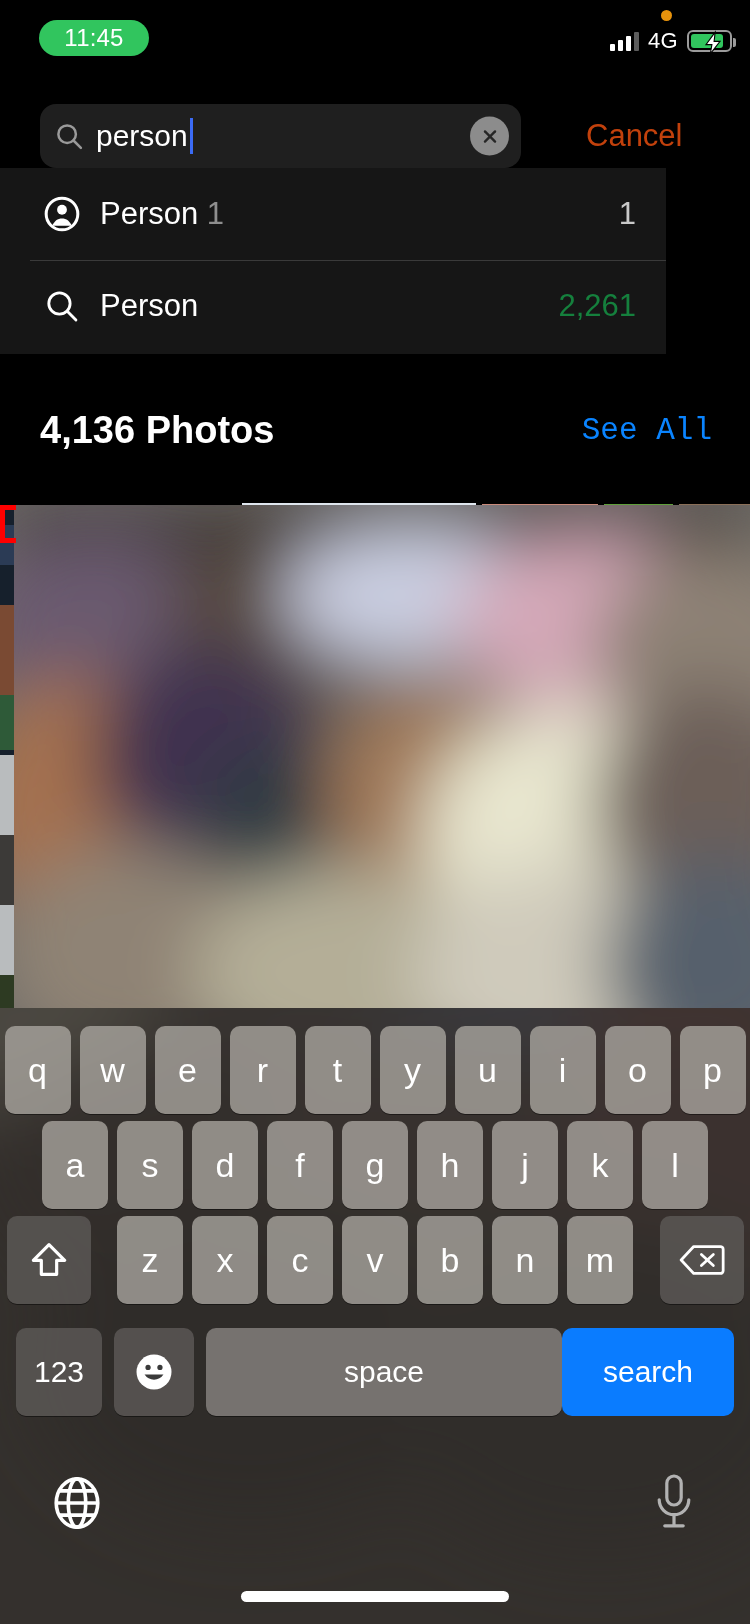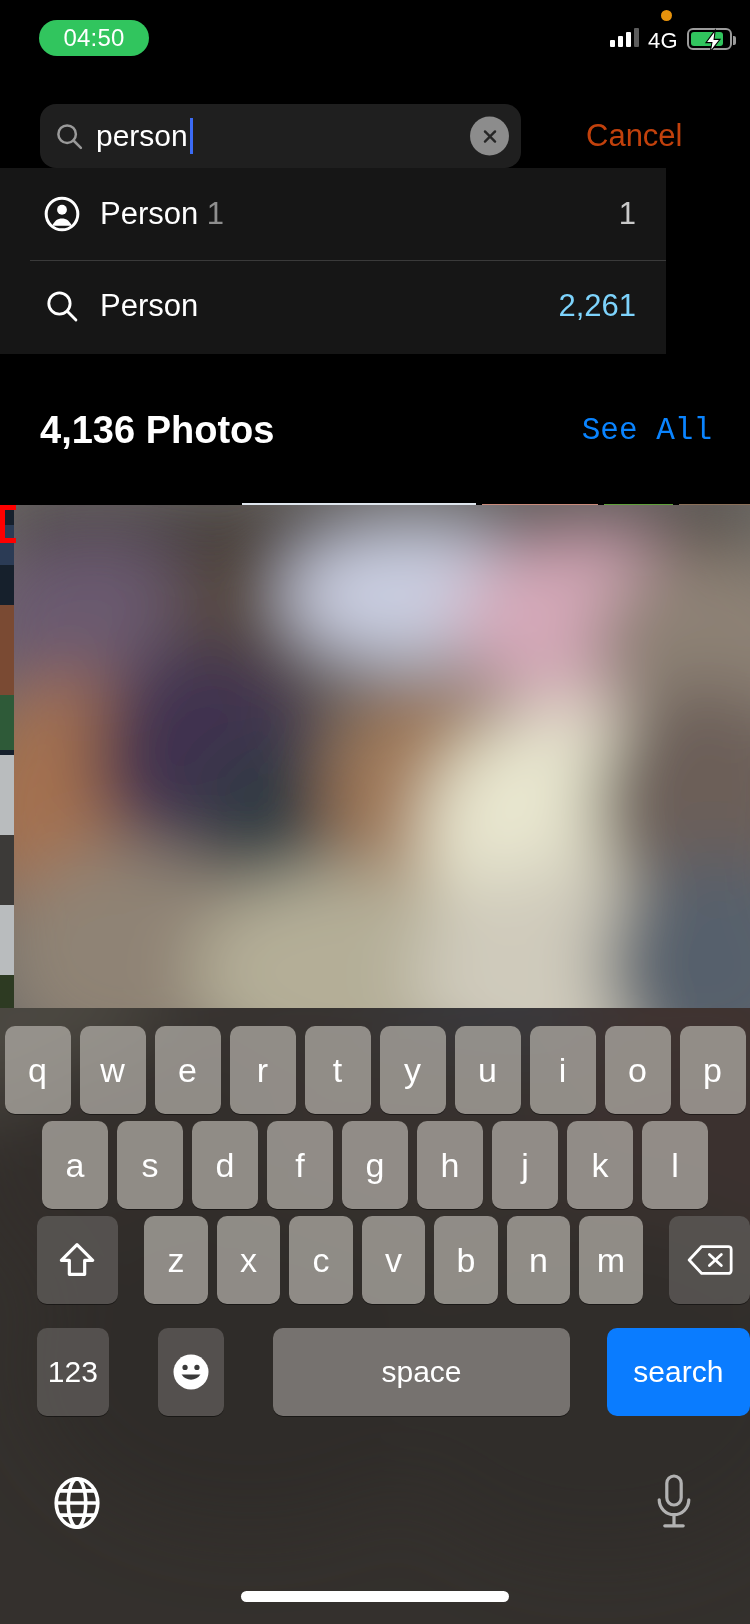--- a/index.html
+++ b/index.html
@@ -13,21 +13,21 @@
 
   
   .statusbar { position:absolute; top:0; left:0; width:750px; height:70px; }
   .time-pill {
     position:absolute; left:39px; top:20px;
     width:110px; height:36px; border-radius:18px;
     background:#31C55E;
     display:flex; align-items:center; justify-content:center;
     color:#fff; font-size:24px; font-weight:500; letter-spacing:.2px;
   }
-  .status-right { position:absolute; right:18px; top:28px; display:flex; align-items:flex-start; gap:9px; }
+  .status-right { position:absolute; right:18px; top:28px; display:flex; align-items:center; gap:9px; }
   .orange-dot { position:absolute; right:78px; top:10px; width:11px; height:11px; border-radius:50%; background:#E8930C; }
   .sig { display:flex; align-items:flex-end; gap:3px; height:19px; }
   .sig i { display:block; width:5px; background:#fff; border-radius:1px; }
   .sig i:nth-child(1){ height:7px; }
   .sig i:nth-child(2){ height:11px; }
   .sig i:nth-child(3){ height:15px; }
   .sig i:nth-child(4){ height:19px; background:#5c5c5c; }
   .net { color:#fff; font-size:22px; font-weight:500; letter-spacing:.3px; }
   .batt { position:relative; width:45px; height:22px; border:2px solid #9b9b9b; border-radius:6px; }
   .batt::after { content:""; position:absolute; right:-6px; top:6px; width:3px; height:9px; background:#9b9b9b; border-radius:0 2px 2px 0; }
@@ -51,21 +51,21 @@
   .cancel { position:absolute; left:586px; top:50%; transform:translateY(-50%); color:#c2410c; font-size:31px; }
 
   
   .suggestions { position:absolute; top:168px; left:0; width:666px; height:186px; background:#161616; }
   .sugg-row { position:relative; height:92px; display:flex; align-items:center; padding-left:42px; padding-right:30px; }
   .sugg-row + .sugg-row { }
   .sugg-sep { position:absolute; left:30px; right:0; top:92px; height:1px; background:#3a3a3a; }
   .sugg-ic { width:40px; height:40px; flex:none; display:flex; align-items:center; justify-content:center; }
   .sugg-label { margin-left:18px; font-size:31px; color:#fff; white-space:nowrap; }
   .sugg-label .dim { color:#8e8e8e; }
-  .sugg-count { margin-left:auto; font-size:31px; color:#7dd3fc; }
+  .sugg-count { margin-left:auto; font-size:31px; color:#15803d; }
   .sugg-count.w { color:#c9c9c9; }
 
   
   .results-hdr { position:absolute; top:372px; left:0; width:750px; height:116px; background:#000; }
   .results-title { position:absolute; left:40px; top:50%; transform:translateY(-50%); color:#fff; font-size:38px; font-weight:bold; }
   .see-all { position:absolute; right:38px; top:50%; transform:translateY(-50%); color:#0A84FF; font-size:31px;font-family:Liberation Mono, monospace; }
 
   
   .grid-strip { position:absolute; top:488px; left:0; width:750px; height:22px; display:flex; gap:6px; padding:0 0 0 0; }
   .gs { height:22px; }
@@ -85,21 +85,20 @@
   .keyboard { position:absolute; left:0; top:1008px; width:750px; height:616px; overflow:hidden; }
   .kb-glass { position:absolute; inset:0; }
   .kb-tint { position:absolute; inset:0; background:rgba(38,36,34,0.62); }
   .kb-rows { position:absolute; inset:0; }
   .krow { position:absolute; left:0; width:750px; display:flex; justify-content:center; }
   .key {
     border-radius:10px; background:rgba(170,166,160,0.78);
     color:#fff; display:flex; align-items:center; justify-content:center;
     font-size:34px; font-weight:400;
     box-shadow:0 1px 0 rgba(0,0,0,0.45);
-    margin-left:37px;
   }
   .row1 { top:18px; }
   .row2 { top:113px; }
   .row3 { top:208px; }
   .row4 { top:320px; }
   .k-letter { width:66px; height:88px; margin:0 4.5px; }
   .row2 .k-letter { margin:0 4.5px; }
   .k-dark { background:rgba(90,87,85,0.85); }
   .k-shift { width:84px; height:88px; margin-right:22px; }
   .k-back  { width:84px; height:88px; margin-left:22px; }
@@ -114,21 +113,21 @@
 
   .home-ind { position:absolute; left:50%; transform:translateX(-50%); bottom:22px; width:268px; height:11px; border-radius:6px; background:#fff; }
 </style>
 </head>
 <body>
 
 <div id="phone">
 
   <div class="statusbar">
     <div class="time-pill">
-      <span>04:50</span>
+      <span>11:45</span>
     </div>
     <div class="orange-dot"></div>
     <div class="status-right">
       <div class="sig">
           <i></i>
           <i></i>
           <i></i>
           <i></i>
         </div>
       <div class="net">4G</div>

